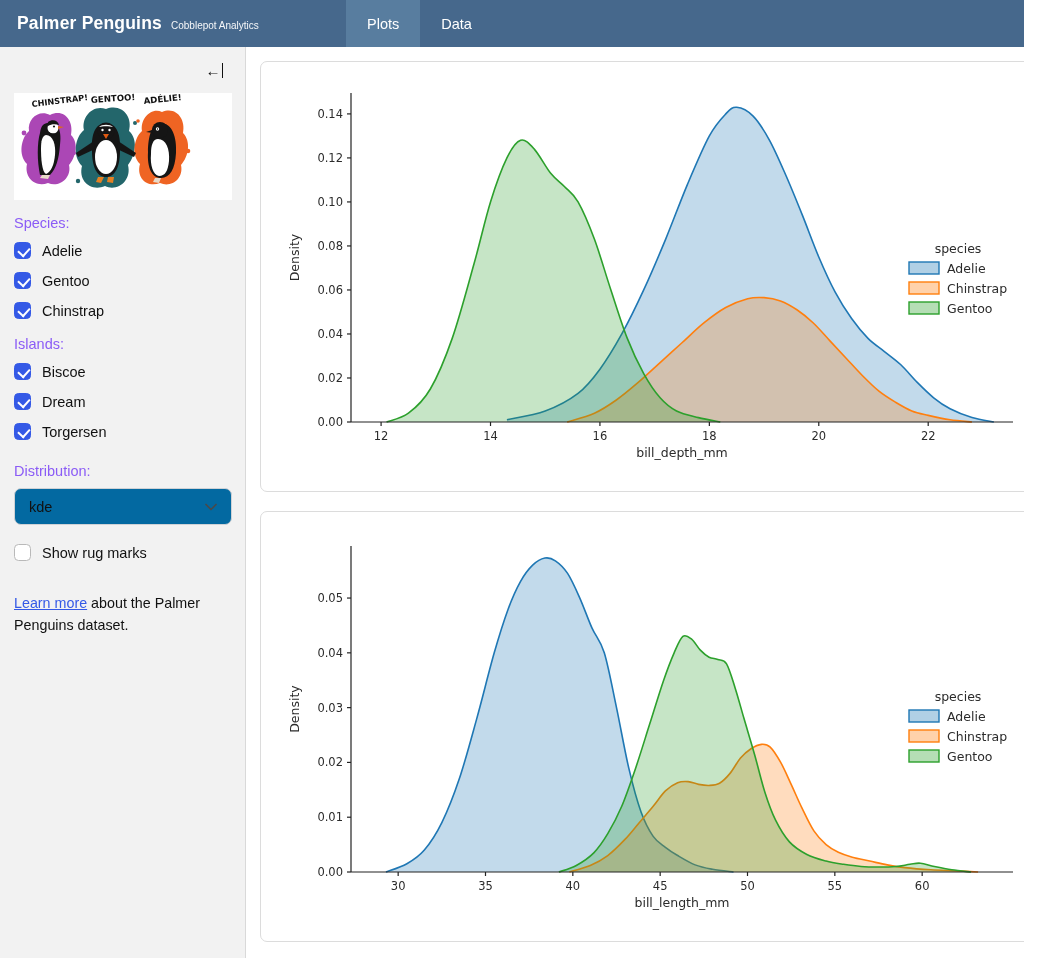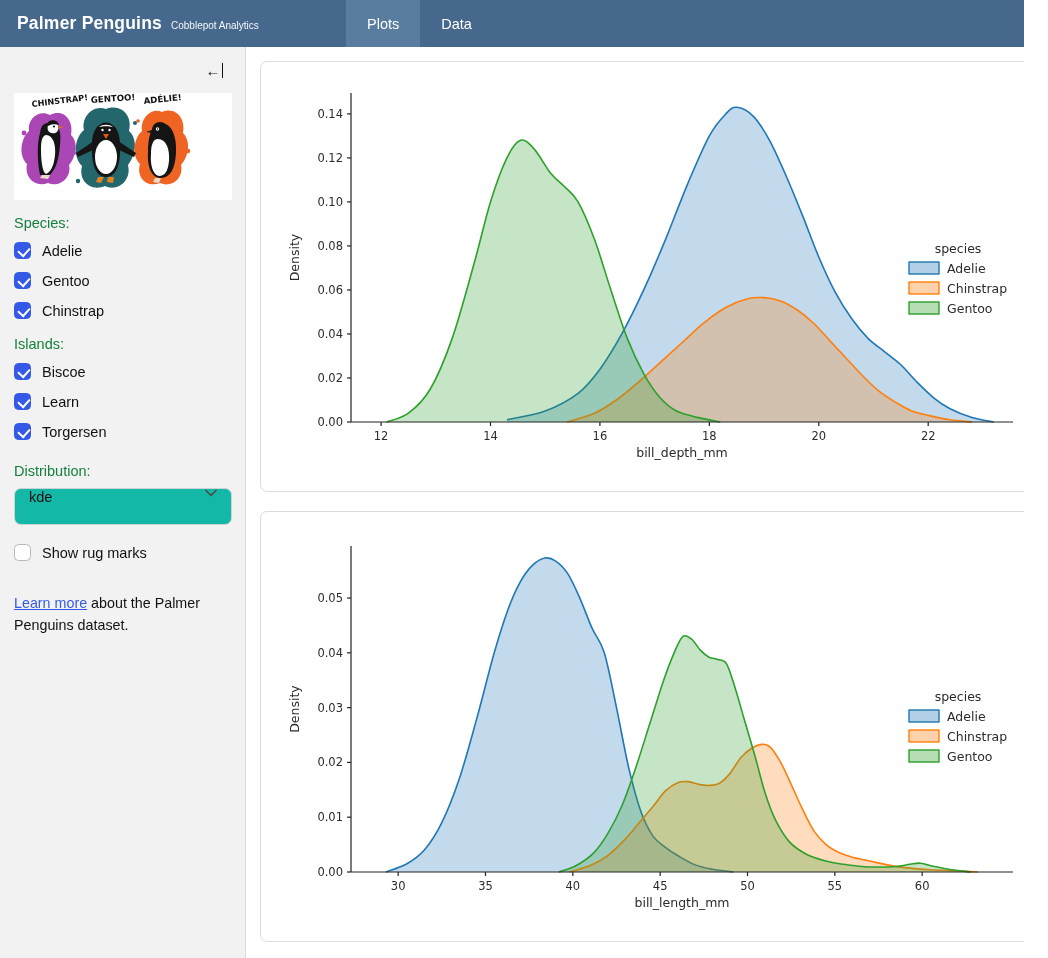--- a/index.html
+++ b/index.html
@@ -14,29 +14,29 @@
   .nav-tabs { display:flex; }
   .nav-tab { color:#fff; font-size:14.5px; padding:0 21px; display:flex; align-items:center; cursor:pointer; }
   .nav-tab.active { background:#587d9f; }
 
   
   .sidebar { position:absolute; left:0; top:47px; width:246px; height:911px; background:#f2f2f2; border-right:1px solid #d9d9d9; padding:14px 14px 0 14px; }
   .collapse-row { height:26px; position:relative; margin-bottom:6px; }
   .collapse-btn { position:absolute; right:8px; top:2px; color:#111; font-size:15px; cursor:pointer; display:flex; align-items:center; line-height:1; }
   .collapse-btn .bar { display:inline-block; width:1.5px; height:15px; background:#111; margin-left:1px; }
   .artwork { width:218px; height:107px; background:#fff; display:block; }
-  .section-label { font-size:14.5px; color:#15803d; margin-top:15px; margin-bottom:11px; }
+  .section-label { font-size:14.5px; color:#8b5cf6; margin-top:15px; margin-bottom:11px; }
   .check-row { display:flex; align-items:center; margin-bottom:13px; cursor:pointer; }
   .checkbox { width:17px; height:17px; border-radius:4.5px; background:#fff; border:1px solid #b9b9b9; flex:0 0 auto; position:relative; }
   .checkbox.on { background:#3459e6; border-color:#3459e6; }
   .checkbox.on::after { content:""; position:absolute; left:4.5px; top:2px; width:5.5px; height:9px; border:solid #fff; border-width:0 2.2px 2.2px 0; transform:rotate(42deg); }
   .check-label { font-size:14.5px; color:#111; margin-left:11px; }
   .islands-label { margin-top:17px; }
   .dist-label { margin-top:23px; margin-bottom:9px; }
-  .select { width:218px; height:37px; background:#14b8a6; border:1px solid #cfd2d6; border-radius:7px; display:flex; align-items:flex-start; padding:0 14px; cursor:pointer; }
+  .select { width:218px; height:37px; background:#0369a1; border:1px solid #cfd2d6; border-radius:7px; display:flex; align-items:center; padding:0 14px; cursor:pointer; }
   .select-value { font-size:14.5px; color:#111; flex:1; }
   .chev { width:12px; height:8px; }
   .rug-row { margin-top:19px; }
   .footer-note { margin-top:31px; font-size:14.3px; color:#111; line-height:22px; width:200px; }
   .footer-note a { color:#3459e6; text-decoration:underline; cursor:pointer; }
 
   
   .main { position:absolute; left:247px; top:47px; width:801px; height:911px; background:#fff; }
   .card { position:absolute; left:13px; width:778px; height:431px; background:#fff; border:1px solid #dcdcdc; border-radius:7px; }
   .card.c1 { top:14px; }
@@ -134,21 +134,21 @@
       <span class="check-label">Chinstrap</span>
     </div>
 
     <div class="section-label islands-label">Islands:</div>
     <div class="check-row">
       <span class="checkbox on"></span>
       <span class="check-label">Biscoe</span>
     </div>
     <div class="check-row">
       <span class="checkbox on"></span>
-      <span class="check-label">Learn</span>
+      <span class="check-label">Dream</span>
     </div>
     <div class="check-row">
       <span class="checkbox on"></span>
       <span class="check-label">Torgersen</span>
     </div>
 
     <div class="section-label dist-label">Distribution:</div>
     <div class="select">
       <span class="select-value">kde</span>
       <svg class="chev" viewBox="0 0 12 8">

